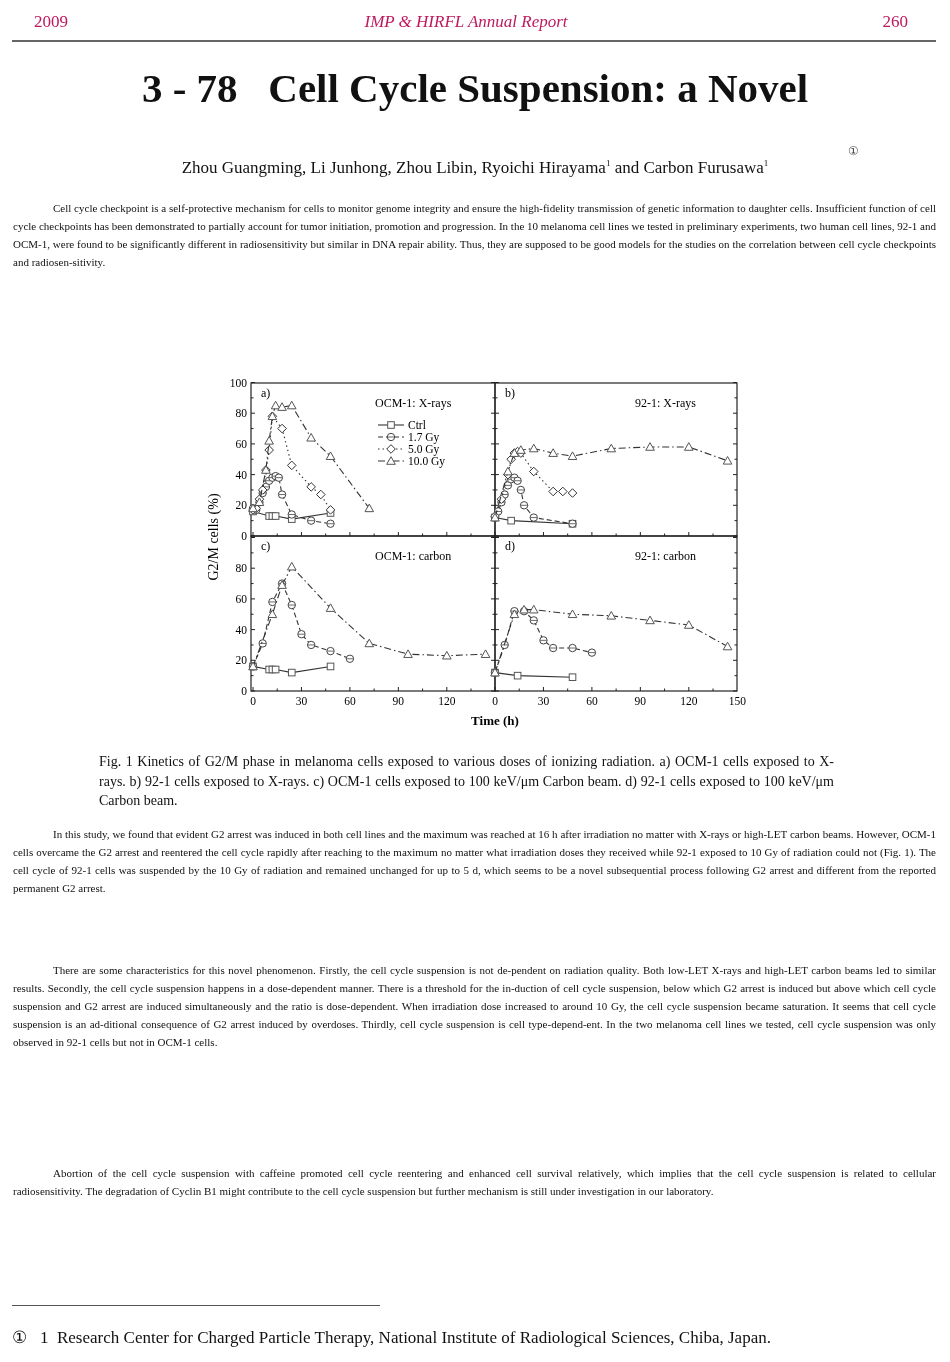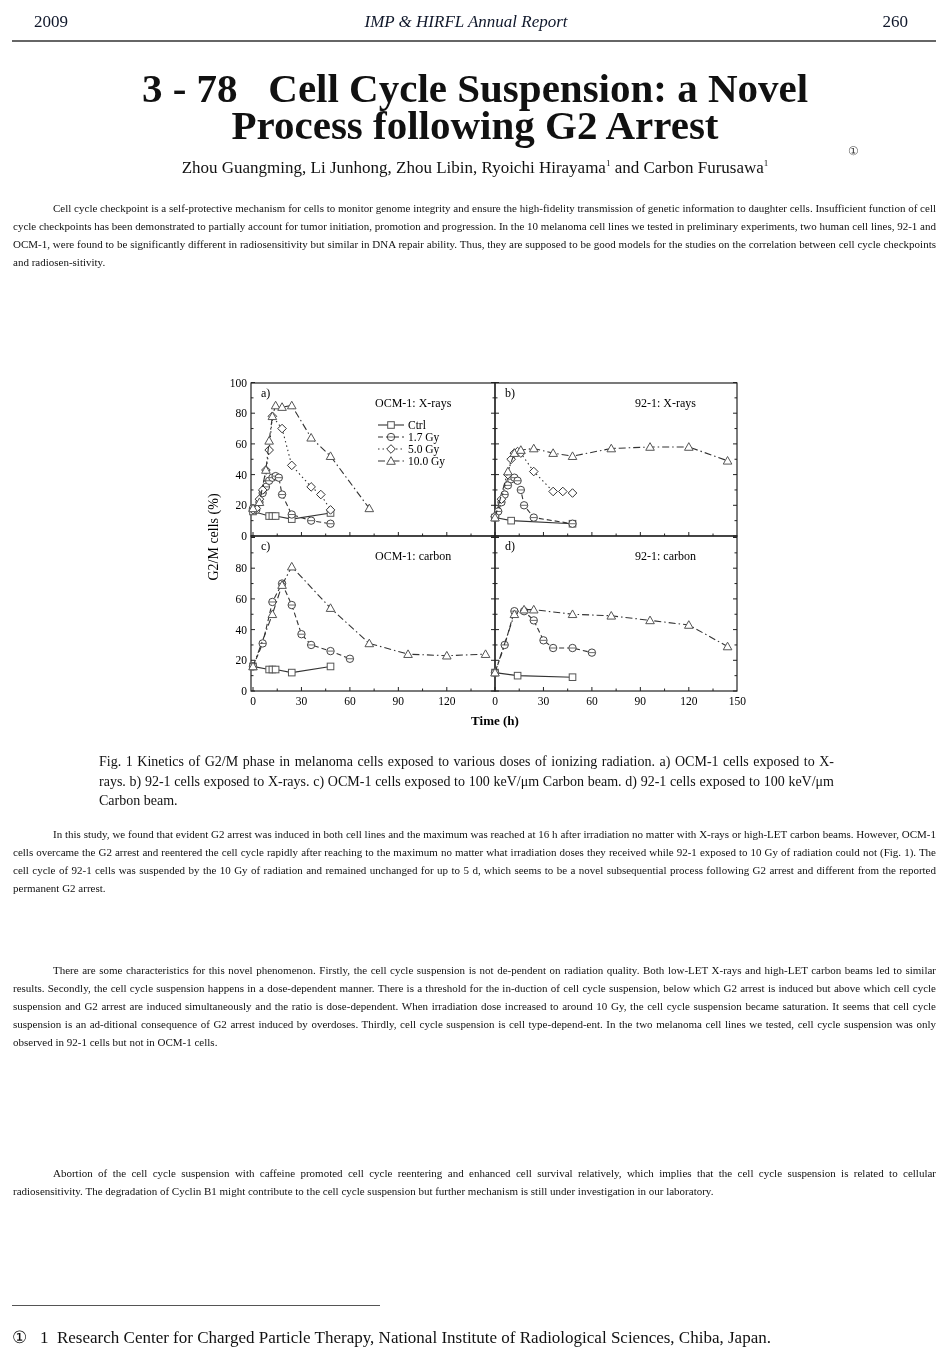--- a/index.html
+++ b/index.html
@@ -1,18 +1,18 @@
 <!DOCTYPE html>
 <html><head>
 <meta charset="utf-8">
 <style>
   html,body{margin:0;padding:0;background:#fff;}
   body{width:950px;height:1362px;position:relative;overflow:hidden;color:#111;
        font-family:"Liberation Serif","DejaVu Serif",serif;}
-  .hdr{position:absolute;left:12px;right:14px;top:10px;height:28px;font-size:17px;color:#0f172a;}
+  .hdr{position:absolute;left:12px;right:14px;top:10px;height:28px;font-size:17px;color:#be185d;}
   .hdr .l{position:absolute;left:22px;top:2px;}
   .hdr .c{position:absolute;left:0;right:16px;text-align:center;top:2px;font-style:italic;}
   .hdr .r{position:absolute;right:28px;top:2px;}
   .hrule{position:absolute;left:12px;right:14px;top:40px;border-top:2px solid #666;}
   .title{position:absolute;left:0;right:0;top:70px;text-align:center;font-weight:bold;font-size:41px;line-height:37px;}
   .authors{position:absolute;left:0;right:0;top:158px;text-align:center;font-size:17px;}
   .authors sup{font-size:9px;}
   .fnmark{position:absolute;left:848px;top:144px;font-size:12px;color:#444;}
   .para{position:absolute;left:13px;width:923px;font-size:11px;line-height:18px;text-align:justify;}
   .para .ind{display:inline-block;width:40px;}
@@ -26,21 +26,20 @@
 
 <div class="hdr">
   <span class="l">2009</span>
   <span class="c">IMP &amp; HIRFL Annual Report</span>
   <span class="r">260</span>
 </div>
 <div class="hrule"></div>
 
 <div class="title">
   <div style="white-space:pre">3 - 78   Cell Cycle Suspension: a Novel</div>
-  <div>Process following G2 Arrest</div>
 </div>
 <div class="fnmark">①</div>
 <div class="authors">
   <span>Zhou Guangming, Li Junhong, Zhou Libin, Ryoichi Hirayama</span><sup>1</sup><span> and Carbon Furusawa</span><sup>1</sup>
 </div>
 
 <div class="para" style="top:199px"><span class="ind"></span><span>Cell cycle checkpoint is a self-protective mechanism for cells to monitor genome integrity and ensure the high-fidelity transmission of genetic information to daughter cells. Insufficient function of cell cycle checkpoints has been demonstrated to partially account for tumor initiation, promotion and progression. In the 10 melanoma cell lines we tested in preliminary experiments, two human cell lines, 92-1 and OCM-1, were found to be significantly different in radiosensitivity but similar in DNA repair ability. Thus, they are supposed to be good models for the studies on the correlation between cell cycle checkpoints and radiosen-sitivity.</span></div>
 
 <svg id="fig" style="position:absolute;left:190px;top:365px" width="570" height="375" viewBox="190 365 570 375">
     <g>

